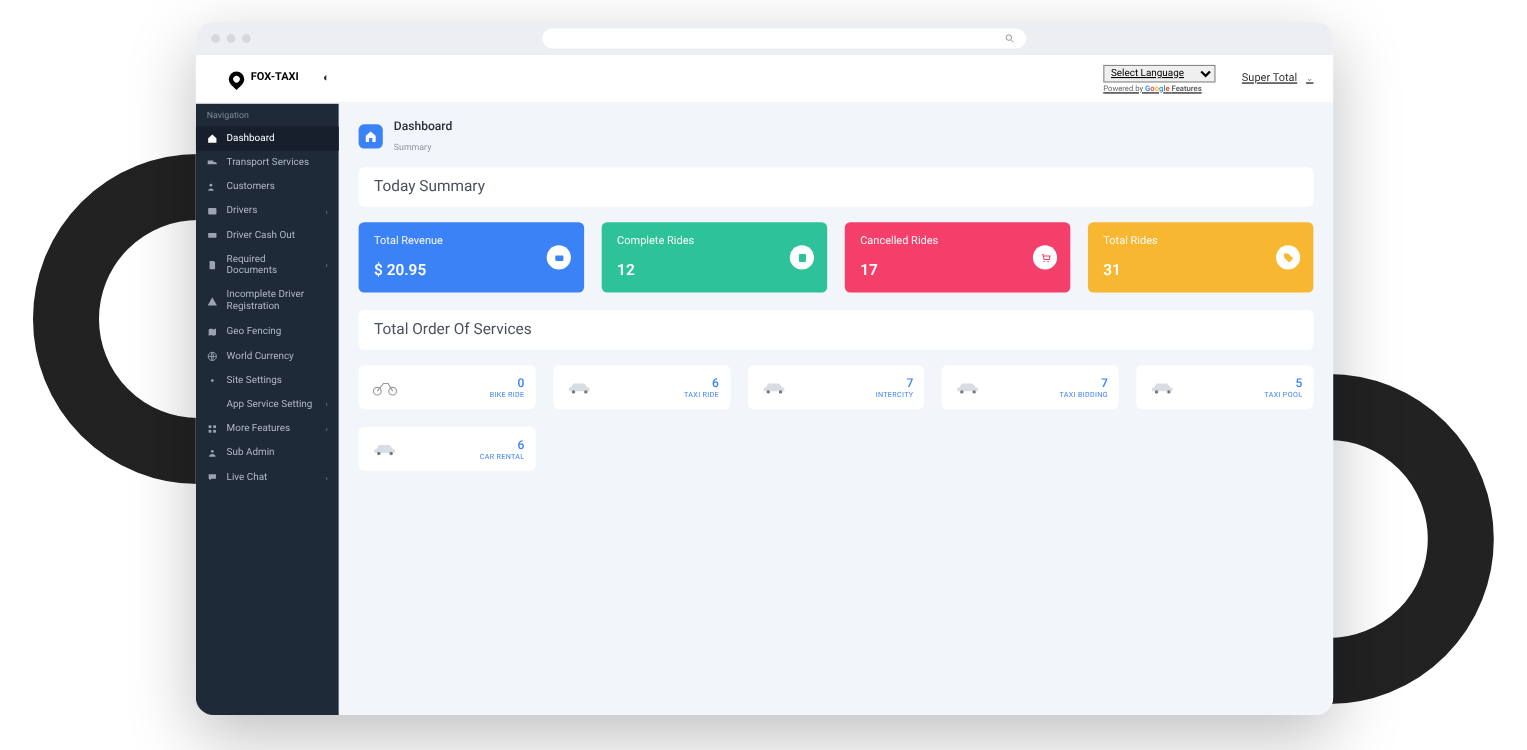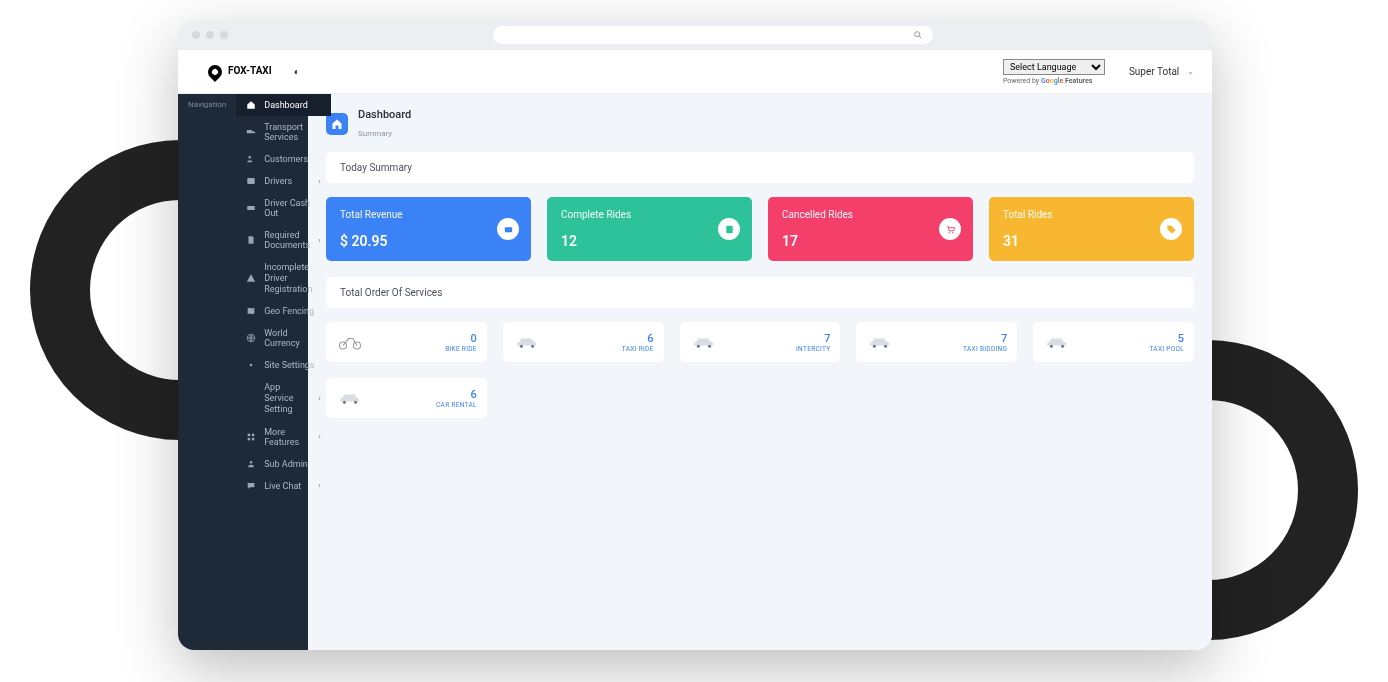--- a/index.html
+++ b/index.html
@@ -30,52 +30,52 @@
 
   
   .header {
     position:absolute; top:30px; left:0; right:0; height:44px; background:#fff;
     display:flex; align-items:center; padding:0 18px 0 30px; border-bottom:1px solid #eef0f3;
   }
   .logo { display:flex; gap:6px; font-weight:700; font-size:10px; color:#000; }
   .logo-badge { width:14px; height:14px; background:#000; border-radius:50% 50% 50% 0; transform:rotate(-45deg); position:relative;}
   .logo-badge::after{content:""; position:absolute; width:6px; height:6px; background:#fff; border-radius:50%; top:4px; left:4px;}
   .hdr-toggle { margin-left:22px; font-size:10px; color:#333; }
-  .hdr-right { margin-left:auto; display:flex; align-items:center; gap:24px; }
+  .hdr-right { margin-left:auto; display:flex; align-items:center; gap:24px;text-decoration:underline; }
   .lang-box { display:flex; flex-direction:column; }
   .lang-select { font-size:9px; padding:1px 2px; border:1px solid #888; width:102px; background:#efefef;}
   .powered { font-size:7px; color:#666; margin-top:2px; }
   .powered b1{color:#4285F4;} .powered b2{color:#EA4335;} .powered b3{color:#FBBC05;} .powered b4{color:#34A853;}
   .user-drop { font-size:10px; color:#333; display:flex; align-items:center; gap:8px; }
 
   
   .sidebar {
     width:130px; background:#1e2a38; color:#aeb8c4; font-size:9px;
-    margin-top:44px; display:flex; flex-direction:row; padding-bottom:8px;
+    margin-top:44px; display:flex; flex-direction:column; padding-bottom:8px;
   }
   .nav-title { padding:6px 10px; font-size:8px; color:#7d8997; }
   .nav-item {
     display:flex; align-items:center; gap:8px; padding:6px 10px; cursor:pointer;
     position:relative;
   }
   .nav-item.active { background:#161f2b; color:#fff;}
   .nav-item .chev { margin-left:auto; font-size:8px; color:#6b7684; }
   .nav-item svg { width:10px; height:10px; flex:0 0 10px; fill:#9aa5b1; }
   .nav-item.active svg{ fill:#fff;}
   .nav-multi { line-height:1.2; }
 
   
   .main { flex:1; margin-top:44px; background:#f2f5f9; padding:14px 18px; overflow:auto; }
   .page-head { display:flex; align-items:center; gap:10px; margin-bottom:12px;}
   .page-head-icon { width:22px; height:22px; background:#3b82f6; border-radius:5px; display:flex; align-items:center; justify-content:center;}
   .page-head-icon svg{ width:12px; height:12px; fill:#fff;}
   .page-head h1{ font-size:11px; color:#2b2f36; font-weight:500;}
   .page-head small{ font-size:8px; color:#8d95a3; }
 
-  .panel { background:#fff; border-radius:5px; padding:10px 14px; font-size:10px; color:#49515c; margin-bottom:14px; }
+  .panel { background:#fff; border-radius:5px; padding:10px 14px; font-size:14px; color:#49515c; margin-bottom:14px; }
 
   .cards { display:grid; grid-template-columns:repeat(4,1fr); gap:16px; margin-bottom:16px; }
   .stat-card {
     border-radius:5px; padding:12px 14px; color:#fff; position:relative; min-height:64px;
     display:flex; flex-direction:column; justify-content:center;
   }
   .stat-card .lbl { font-size:10px; opacity:.95; }
   .stat-card .val { font-size:14px; font-weight:600; margin-top:13px; }
   .stat-card .ic {
     position:absolute; right:12px; top:50%; transform:translateY(-50%);

